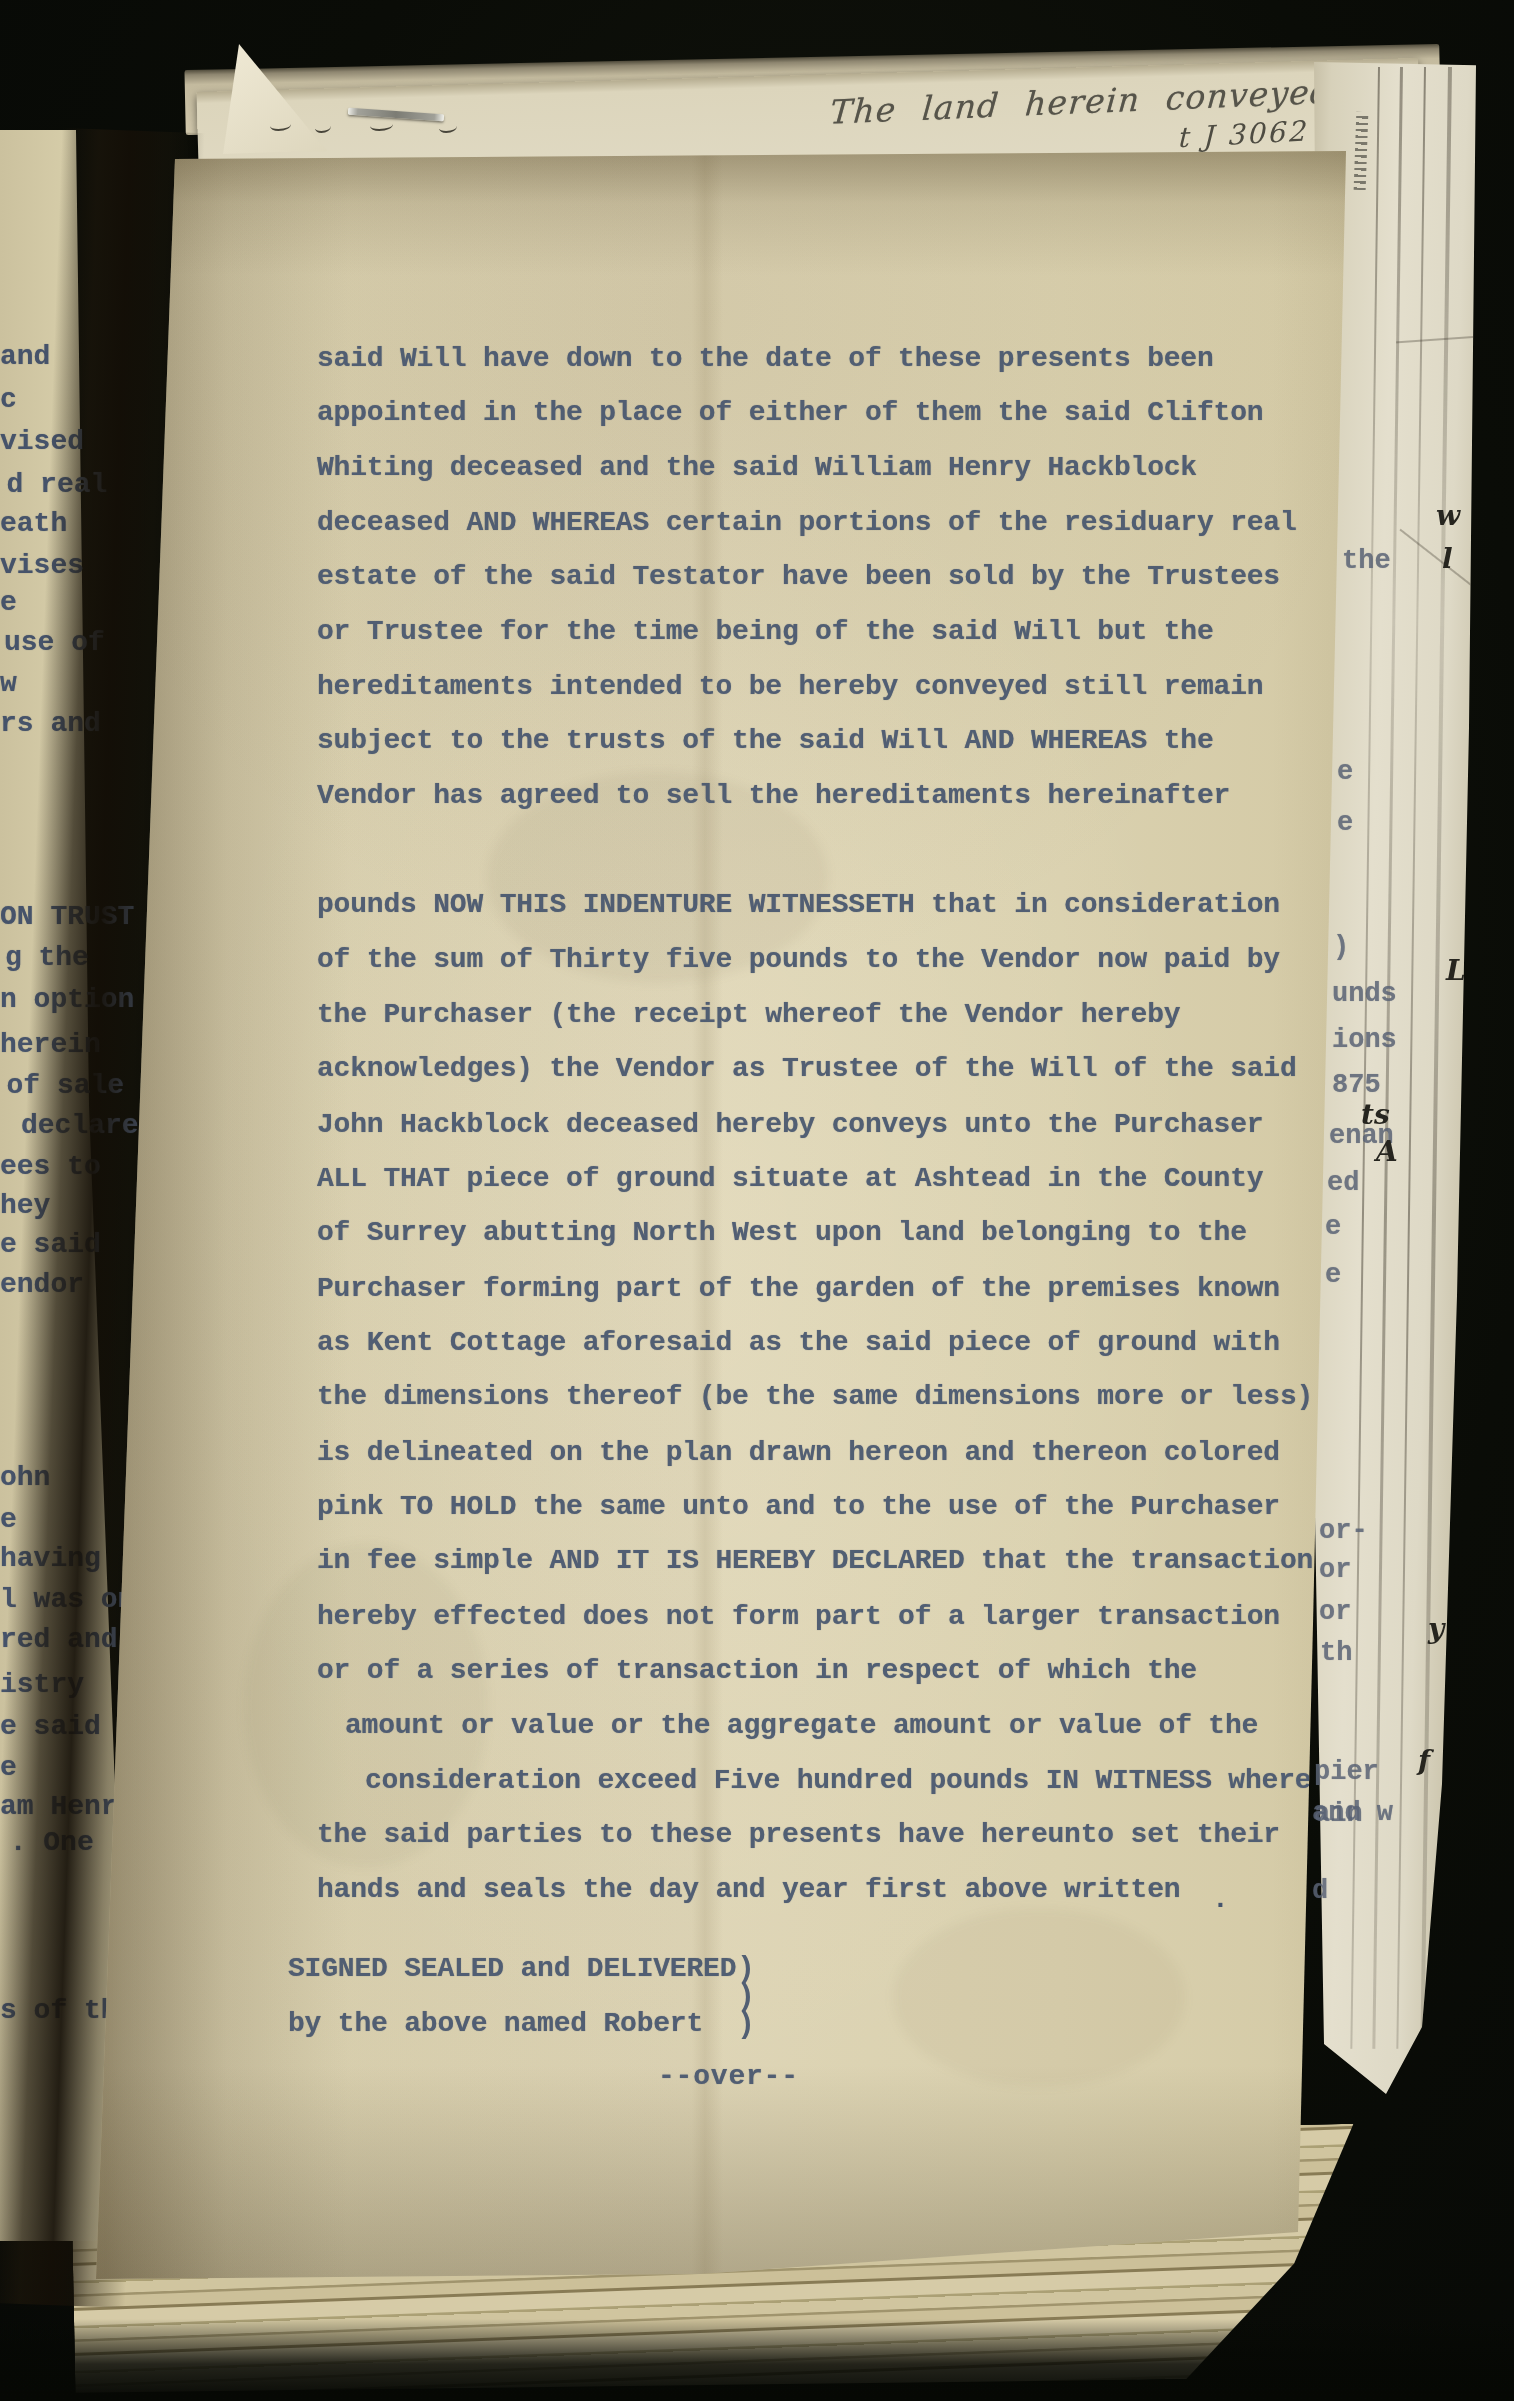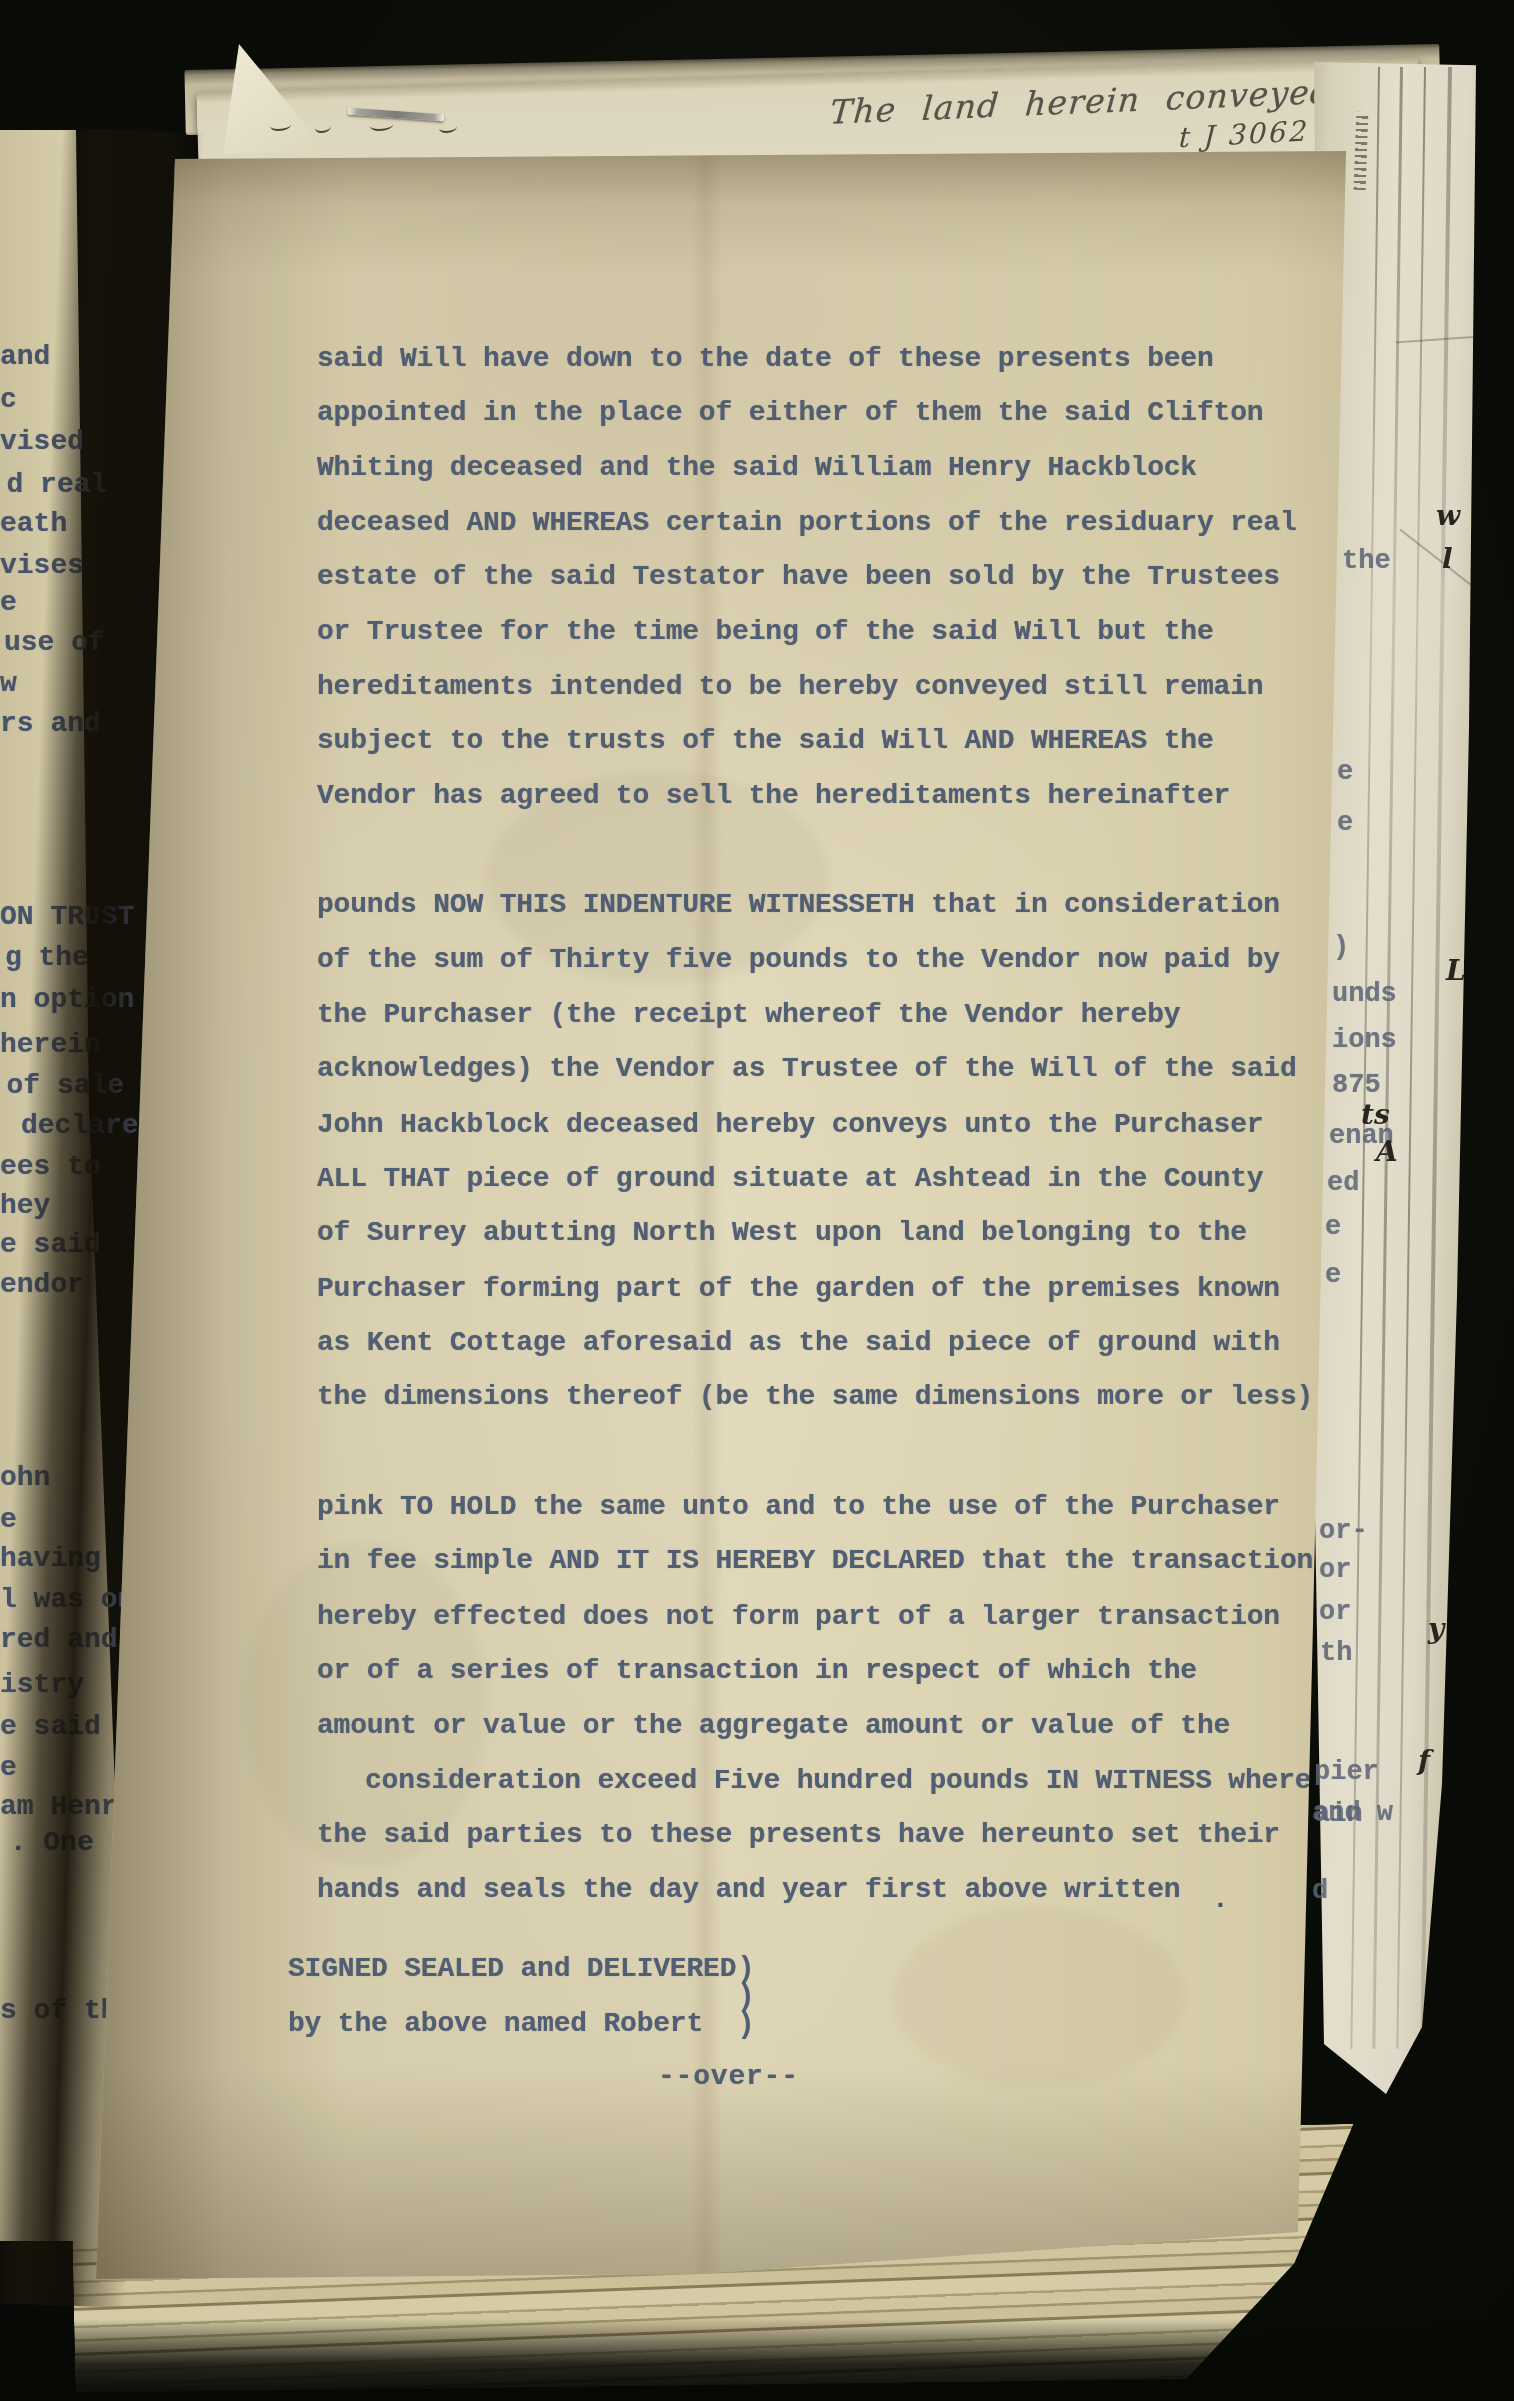--- a/index.html
+++ b/index.html
@@ -200,25 +200,26 @@
     <div class="tl" style="top:889px;">pounds NOW THIS INDENTURE WITNESSETH that in consideration</div>
     <div class="tl" style="top:944px;">of the sum of Thirty five pounds to the Vendor now paid by</div>
     <div class="tl" style="top:999px;">the Purchaser (the receipt whereof the Vendor hereby</div>
     <div class="tl" style="top:1053px;">acknowledges) the Vendor as Trustee of the Will of the said</div>
     <div class="tl" style="top:1109px;">John Hackblock deceased hereby conveys unto the Purchaser</div>
     <div class="tl" style="top:1163px;">ALL THAT piece of ground situate at Ashtead in the County</div>
     <div class="tl" style="top:1217px;">of Surrey abutting North West upon land belonging to the</div>
     <div class="tl" style="top:1273px;">Purchaser forming part of the garden of the premises known</div>
     <div class="tl" style="top:1327px;">as Kent Cottage aforesaid as the said piece of ground with</div>
     <div class="tl" style="top:1381px;">the dimensions thereof (be the same dimensions more or less)</div>
+    <div class="tl" style="top:1437px;">is delineated on the plan drawn hereon and thereon colored</div>
     <div class="tl" style="top:1491px;">pink TO HOLD the same unto and to the use of the Purchaser</div>
     <div class="tl" style="top:1545px;">in fee simple AND IT IS HEREBY DECLARED that the transaction</div>
     <div class="tl" style="top:1601px;">hereby effected does not form part of a larger transaction</div>
     <div class="tl" style="top:1655px;">or of a series of transaction in respect of which the</div>
-    <div class="tl" style="top:1710px;">amount or value or the aggregate amount or value of the</div>
+    <div class="tl" style="top:1710px;margin-left:28px;">amount or value or the aggregate amount or value of the</div>
     <div class="tl" style="top:1765px;margin-left:48px;">consideration exceed Five hundred pounds IN WITNESS whereof</div>
     <div class="tl" style="top:1819px;">the said parties to these presents have hereunto set their</div>
     <div class="tl" style="top:1874px;">hands and seals the day and year first above written</div>
     <span class="period" style="top:1884px;">.</span>
 
     <div class="sig" style="top:1953px;">SIGNED SEALED and DELIVERED</div>
     <div class="sig" style="top:2008px;">by the above named Robert</div>
     <span class="br" style="top:1952px;">)</span>
     <span class="br" style="top:1980px;">)</span>
     <span class="br" style="top:2008px;">)</span>

